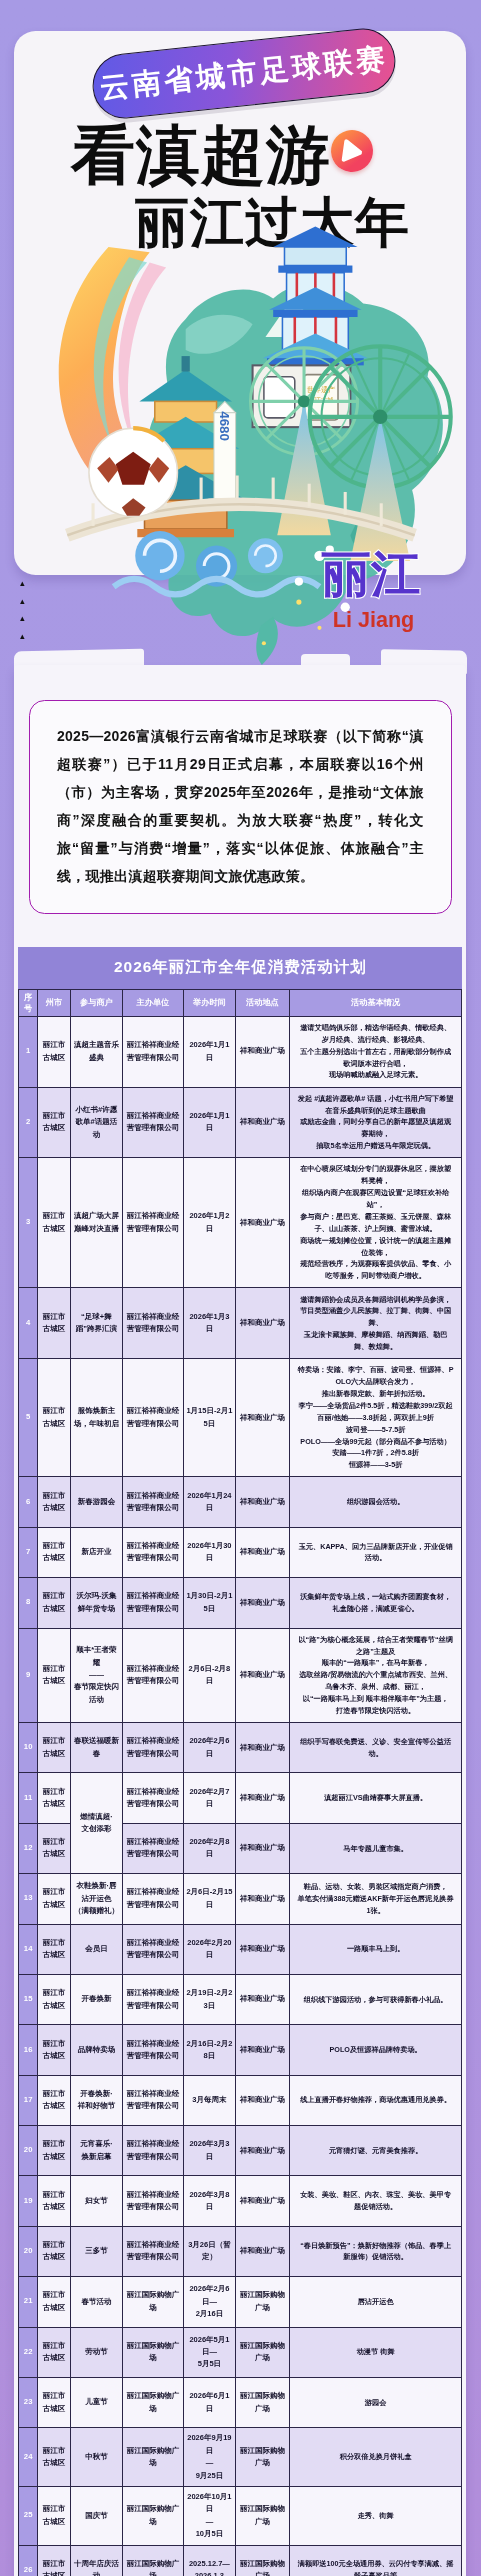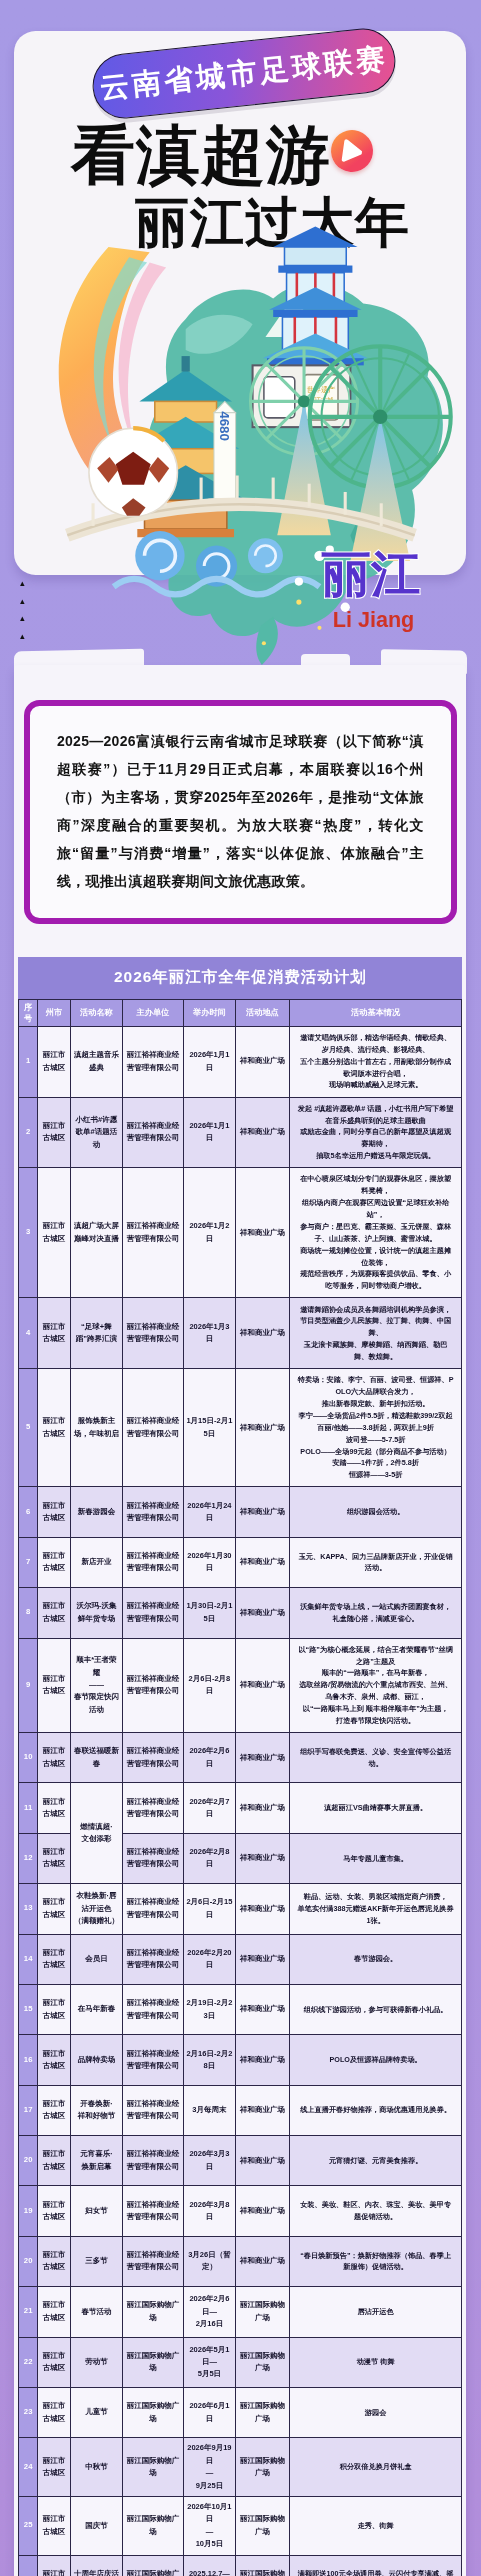--- a/index.html
+++ b/index.html
@@ -24,21 +24,21 @@
     transform:rotate(8deg);box-shadow:0 2.1px 4.1px rgba(200,60,60,.35);}
   .illus{position:absolute;left:31px;top:247px;width:420px;height:422px;overflow:visible;}
   .tri{position:absolute;left:18.5px;color:#111;font-size:7.7px;line-height:1;}
   
   .tab{position:absolute;background:#f6f4fa;}
   .tab1{left:14.4px;top:650px;width:130px;height:23px;border-radius:7.2px 3.1px 0 0;transform:skewY(-1.2deg);}
   .tab2{left:301px;top:654px;width:49px;height:15.5px;border-radius:4.1px 4.1px 0 0;}
   .tab3{left:381px;top:650px;width:86px;height:23px;border-radius:3.1px 7.2px 0 0;transform:skewY(1deg);}
   .card2{position:absolute;left:14.4px;top:665px;width:452px;background:#f6f4fa;
     border-radius:4.1px 4.1px 23px 23px;padding-bottom:24px;box-shadow:0 6.2px 9.3px rgba(60,40,120,.18);}
-  .intro-box{margin:35px auto 0;width:367px;border:6px solid #a21caf;border-radius:15.5px;
+  .intro-box{margin:35px auto 0;width:367px;border:1px solid #a21caf;border-radius:15.5px;
     padding:20.6px 27px 23px;background:#fbfafd;}
   .intro-text{font-size:14px;font-weight:700;color:#141414;line-height:2.0;letter-spacing:0.3px;text-align:justify;}
   .table-banner{margin:33px auto 0;width:444px;height:42px;background:#9184d7;color:#fff;
     display:flex;align-items:center;justify-content:center;font-size:15.5px;font-weight:700;letter-spacing:1px;}
   table.activity{table-layout:fixed;width:444px;margin:0 auto;border-collapse:collapse;background:#f7f5fc;}
   table.activity th,table.activity td{border:0.8px solid #2b2547;vertical-align:middle;text-align:center;
     white-space:pre-line;word-break:break-all;padding:4.1px 2.1px;}
   table.activity th{background:#a79be3;color:#fff;font-size:8.2px;font-weight:700;height:20.6px;padding:2.1px 1px;}
   table.activity td{font-size:7.5px;font-weight:600;color:#15122b;line-height:1.65;height:39px;}
   table.activity tbody tr:nth-child(even) td{background:#e2dcf4;}
@@ -232,21 +232,21 @@
 
     <div class="table-banner">
       <span>2026年丽江市全年促消费活动计划</span>
     </div>
 
     <table class="activity">
       <thead>
         <tr>
             <th class="col-no">序号</th>
             <th class="col-city">州市</th>
-            <th class="col-name">活动名称</th>
+            <th class="col-name">参与商户</th>
             <th class="col-organizer">主办单位</th>
             <th class="col-time">举办时间</th>
             <th class="col-place">活动地点</th>
             <th class="col-details">活动基本情况</th>
           </tr>
       </thead>
       <tbody>
           <tr>
             <td class="col-no">1</td>
             <td class="col-city">丽江市
@@ -403,27 +403,27 @@
 单笔实付满388元赠送AKF新年开运色唇泥兑换券1张。</td>
           </tr>
           <tr>
             <td class="col-no">14</td>
             <td class="col-city">丽江市
 古城区</td>
             <td class="col-name">会员日</td>
             <td class="col-organizer">丽江裕祥商业经营管理有限公司</td>
             <td class="col-time">2026年2月20日</td>
             <td class="col-place">祥和商业广场</td>
-            <td class="col-details">春节游园会。</td>
+            <td class="col-details">一路顺丰马上到。</td>
           </tr>
           <tr>
             <td class="col-no">15</td>
             <td class="col-city">丽江市
 古城区</td>
-            <td class="col-name">在马年新春</td>
+            <td class="col-name">开春焕新</td>
             <td class="col-organizer">丽江裕祥商业经营管理有限公司</td>
             <td class="col-time">2月19日-2月23日</td>
             <td class="col-place">祥和商业广场</td>
             <td class="col-details">组织线下游园活动，参与可获得新春小礼品。</td>
           </tr>
           <tr>
             <td class="col-no">16</td>
             <td class="col-city">丽江市
 古城区</td>
             <td class="col-name">品牌特卖场</td>

